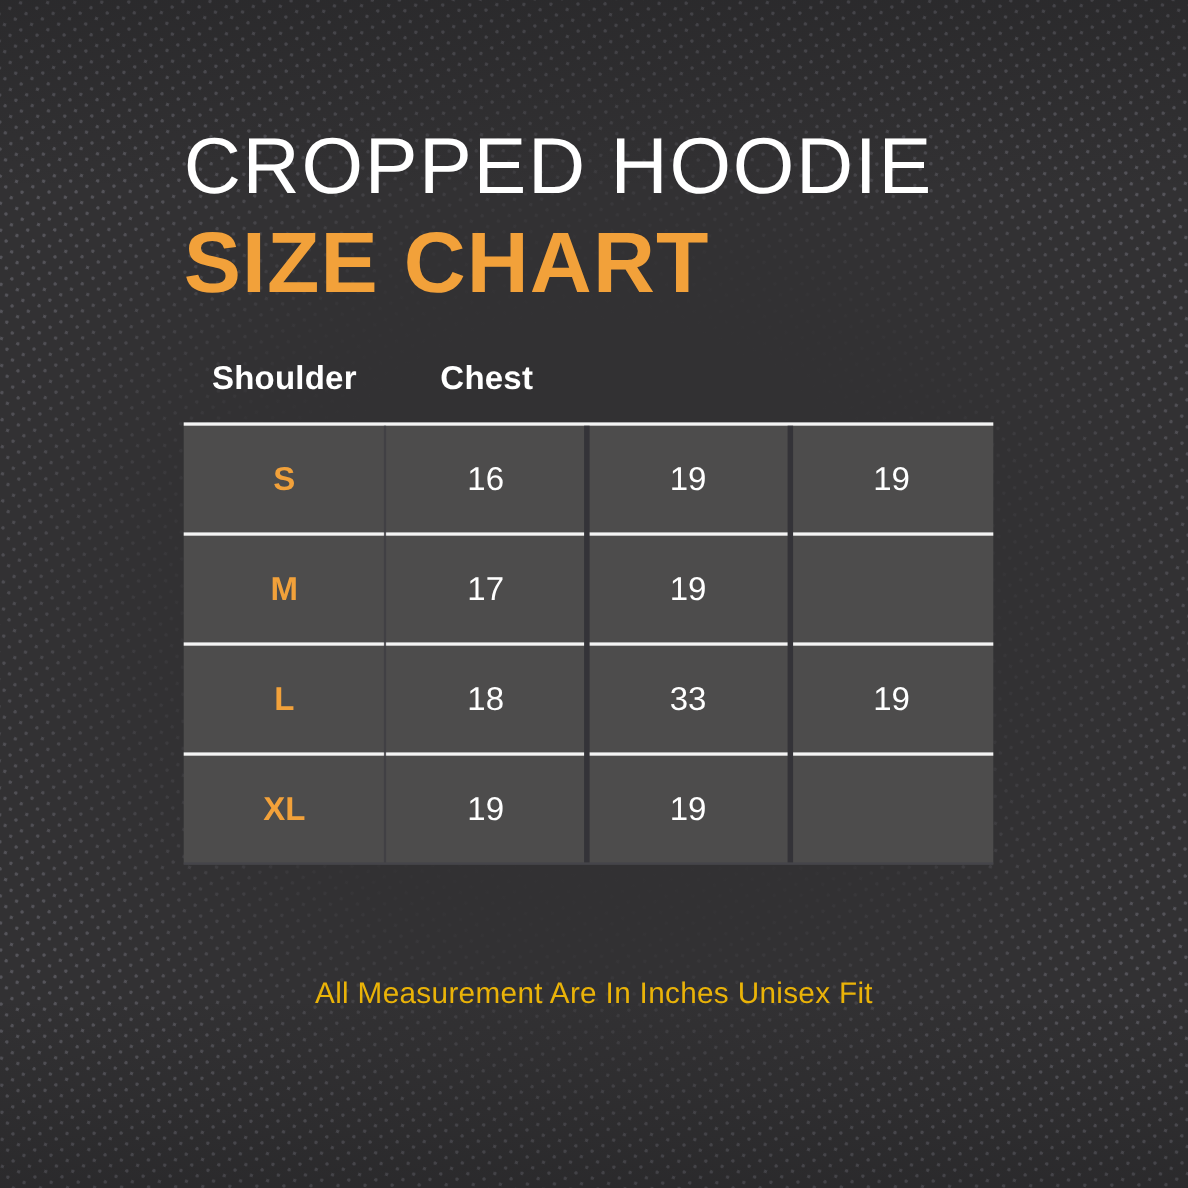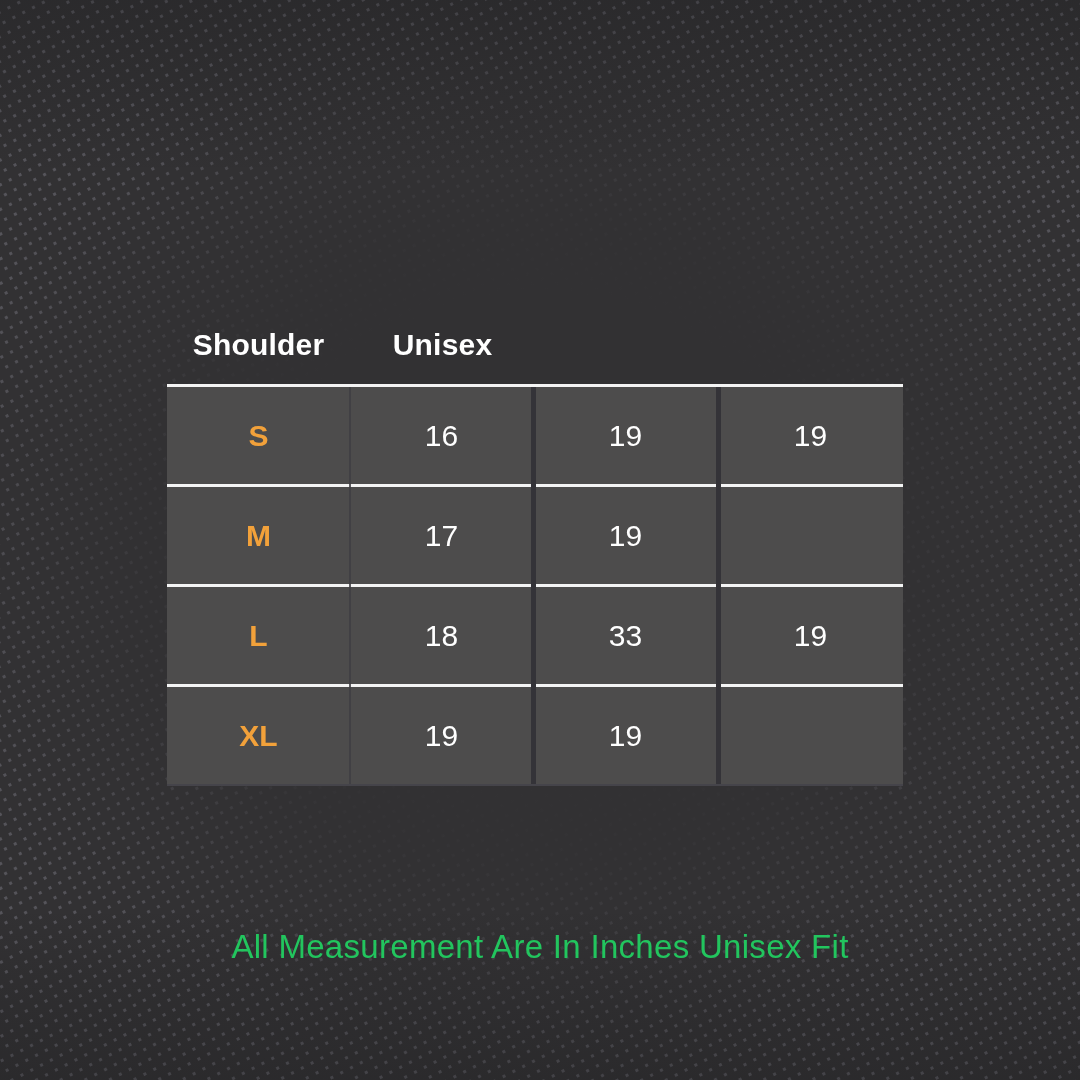--- a/index.html
+++ b/index.html
@@ -182,46 +182,49 @@
   .vdiv.v2 { left: 364px; }
   .vdiv.v3 { left: 549px; }
 
   
   .footer-note {
     position: absolute;
     left: 0;
     top: 888px;
     width: 1080px;
     text-align: center;
-    font-size: 33px;
+    font-size: 27px;
     font-weight: 300;
-    color: #22c55e;
+    color: #eab308;
     letter-spacing: 0.3px;
-    margin-top: 40px;
   }
 </style>
 </head>
 <body>
 
 <div id="poster">
 
   <div class="texture">
     <div class="dots"></div>
     <div class="fade"></div>
     <div class="vignette"></div>
   </div>
 
   <div class="content">
 
+    <div class="heading">
+      <div class="title-main">CROPPED HOODIE</div>
+      <div class="title-accent">SIZE CHART</div>
+    </div>
 
     <div class="sizetable">
 
       <div class="row head-row">
         <div class="cell c1">Shoulder</div>
-        <div class="cell c3">Unisex</div>
+        <div class="cell c3">Chest</div>
       </div>
 
       <div class="body-wrap">
 
         <div class="vdiv thin  v1"></div>
         <div class="vdiv thick v2"></div>
         <div class="vdiv thick v3"></div>
 
         <div class="row body-row">
           <div class="cell c0 size-label">S</div>

